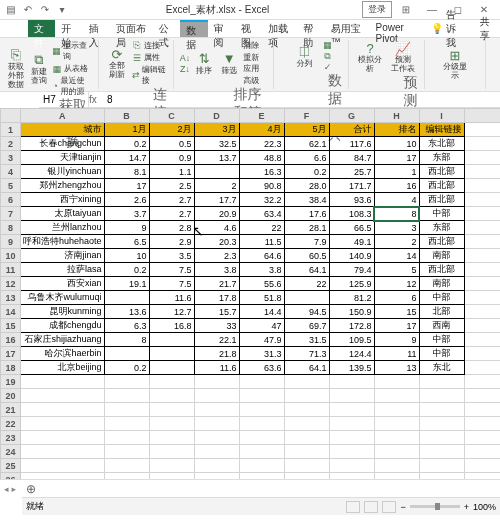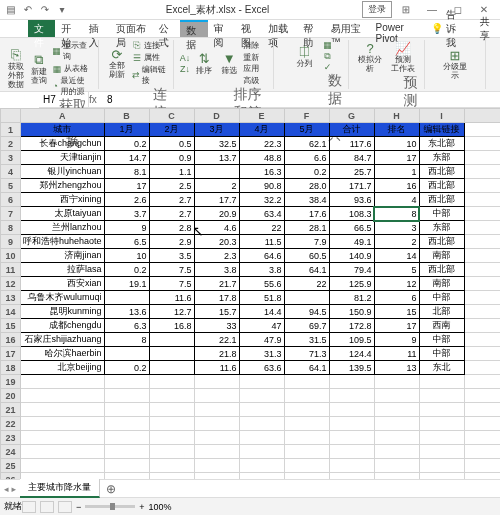--- a/index.html
+++ b/index.html
@@ -30,30 +30,30 @@
   .namebox { width: 50px; border-right: 1px solid #ddd; padding: 0 4px; height: 100%; display: flex; align-items: center; }
   .fx { width: 14px; color: #666; }
   .formula { flex: 1; padding: 0 4px; }
   .grid-wrap { position: relative; height: 371px; overflow: auto; }
   table.grid { border-collapse: collapse; font-size: 9px; }
   .grid .colhdr { background: #e6e6e6; border: 1px solid #ccc; text-align: center; color: #555; height: 14px; width: 45px; min-width: 45px; }
   .grid .rowhdr { background: #e6e6e6; border: 1px solid #ccc; text-align: center; color: #555; width: 20px; min-width: 20px; height: 14px; }
   .grid .corner { background: #e6e6e6; border: 1px solid #ccc; width: 20px; }
   .grid td.cell { border: 1px solid #d4d4d4; padding: 0 2px; height: 14px; width: 45px; min-width: 45px; white-space: nowrap; overflow: hidden; text-align: center; }
   .grid td.cell.wide { width: 72px; min-width: 72px; }
-  .grid td.cell.header-row { background: #1d4ed8; border: 1px solid #000; text-align: center; font-weight: normal; }
+  .grid td.cell.header-row { background: #eab308; border: 1px solid #000; text-align: right; font-weight: normal; }
   .grid td.cell.bordered { border: 1px solid #000; }
   .grid td.cell.selected { outline: 2px solid #217346; outline-offset: -1px; }
   .grid td.cell.left { text-align: right; }
   .grid td.cell.right { text-align: right; }
   .sheet-tabs { height: 18px; background: #fff; border-top: 1px solid #ddd; display: flex; align-items: center; font-size: 9px; }
   .sheet-nav { display: flex; gap: 3px; padding: 0 4px; color: #888; }
   .sheet-tab { padding: 2px 8px; border-right: 1px solid #ccc; background: #fff; border-bottom: 2px solid #217346; }
   .sheet-add { padding: 0 6px; font-size: 12px; color: #666; }
-  .statusbar { height: 18px; background: #f3f3f3; border-top: 1px solid #ddd; display: flex; align-items: center; font-size: 9px; padding: 0 4px; }
+  .statusbar { height: 18px; background: #f3f3f3; border-top: 1px solid #ddd; display: flex; align-items: center; justify-content: space-between; font-size: 9px; padding: 0 4px; margin-left: 22px; }
   .status-right { display: flex; align-items: center; gap: 4px; }
   .zoom-slider { width: 50px; height: 3px; background: #ccc; position: relative; }
   .zoom-slider::after { content: ""; position: absolute; left: 50%; top: -2px; width: 5px; height: 7px; background: #888; }
   .view-btn { width: 14px; height: 12px; border: 1px solid #ccc; display: inline-block; }
   .cursor { position: absolute; left: 192px; top: 115px; font-size: 14px; pointer-events: none; z-index: 100; }
 </style>
 </head>
 <body>
 
 <div class="titlebar">
@@ -588,21 +588,20 @@
       </tbody>
     </table>
   <div class="cursor">↖</div>
 </div>
 
 <div class="sheet-tabs">
   <div class="sheet-nav">
       <span>◂</span>
       <span>▸</span>
     </div>
-  <div class="sheet-tab">主要城市降水量</div>
   <div class="sheet-add">⊕</div>
 </div>
 
 <div class="statusbar">
   <div>就绪</div>
   <div class="status-right">
     <span class="view-btn"></span>
     <span class="view-btn"></span>
     <span class="view-btn"></span>
     <span>−</span>

